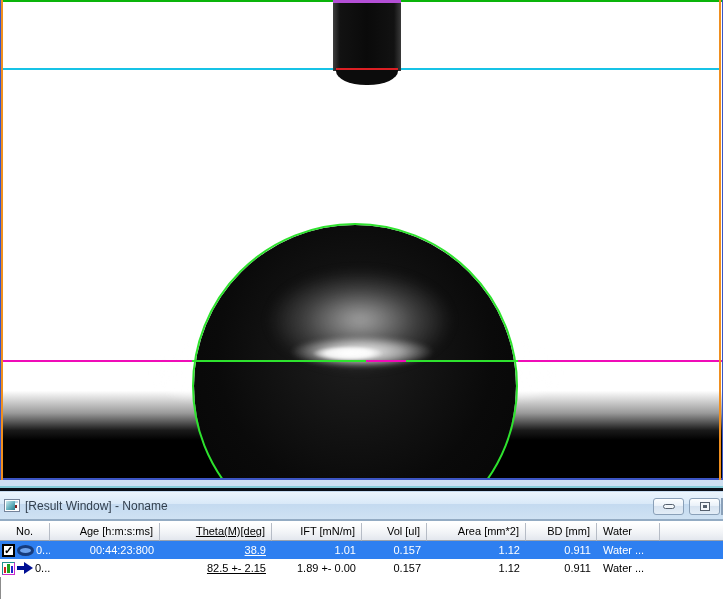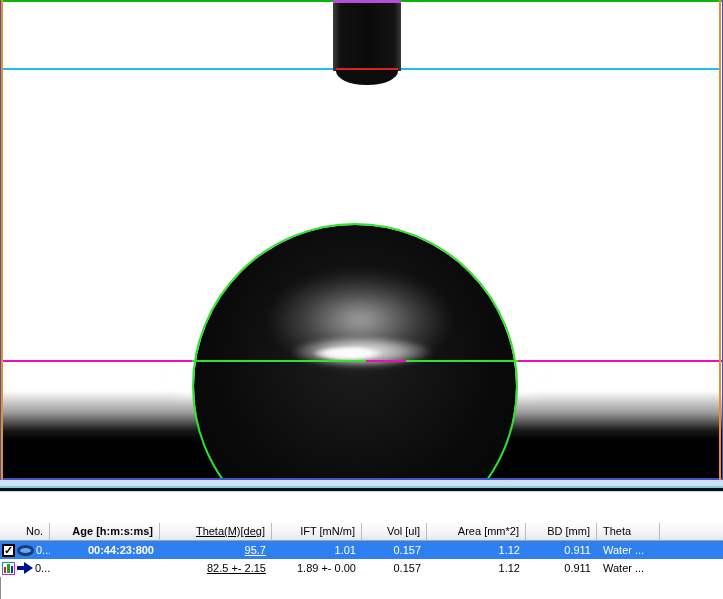--- a/index.html
+++ b/index.html
@@ -72,21 +72,21 @@
   .glyph-restore::after { content:""; position:absolute; left:2px; top:2px; width:4px; height:3px; background:#55606e; }
 
   
   #table { position:absolute; left:0; top:523px; width:723px; height:76px; background:#fff; font-size:11px; color:#000; }
   .hdr-row, .data-row { display:flex; width:723px; }
   .hdr-row { height:18px; }
   .hdr-cell { height:18px; line-height:17px; background:linear-gradient(180deg, #ffffff 0%, #f2f4f7 55%, #e3e7ee 100%);
     border-right:1px solid #b6bcc6; border-bottom:1px solid #9aa2ae; overflow:hidden; white-space:nowrap; }
   .data-row { height:18px; line-height:18px; background:#fff; }
   .data-row.selected { background:var(--selection-blue); color:#fff; }
-  .c0{width:50px;} .c1{width:110px;font-weight:bold;} .c2{width:112px;text-decoration:underline;} .c3{width:90px;} .c4{width:65px;}
+  .c0{width:50px;} .c1{width:110px;} .c2{width:112px;text-decoration:underline;} .c3{width:90px;} .c4{width:65px;}
   .c5{width:99px;} .c6{width:71px;} .c7{width:63px;} .c8{width:63px; border-right:none;}
   .num { text-align:right; padding-right:6px; }
   .txt { text-align:left; padding-left:6px; }
   .no-cell { display:flex; align-items:center; padding-left:2px; gap:2px; overflow:hidden; }
   #filler { position:absolute; left:0; top:577px; width:723px; height:22px; background:#fff; border-left:1px solid #8c8c8c; }
 
   
   .checkbox { width:13px; height:13px; background:#fff; border:2px solid #000; display:flex; align-items:center; justify-content:center;
     font-size:11px; font-weight:bold; color:#000; line-height:10px; flex:0 0 auto; }
   .eye { width:17px; height:11px; border:3px solid #173c7d; border-radius:50%; background:#6fa3ec; flex:0 0 auto; }
@@ -125,42 +125,57 @@
     <div class="abs" id="frame-bottom-blue"></div>
     <div class="abs" id="frame-left-orange"></div>
     <div class="abs" id="frame-right-orange"></div>
   </div>
 
   <div id="gap1"></div>
   <div id="gap-cyan"></div>
   <div id="gap-dark"></div>
   <div id="gap2"></div>
 
+  <div id="titlebar">
+    <div id="title-icon">
+      <div class="ti-strip"></div>
+      <div class="ti-fill"></div>
+      <div class="ti-dot"></div>
+    </div>
+    <div id="title-text">[Result Window] - Noname</div>
+    <div class="win-btn" id="btn-min">
+        <div class="glyph-min"></div>
+      </div>
+    <div class="win-btn" id="btn-restore">
+        <div class="glyph-restore"></div>
+      </div>
+    <div class="win-btn" id="btn-close-sliver"></div>
+  </div>
 
   <div id="table">
     <div class="hdr-row">
-      <div class="hdr-cell c0 txt" style="padding-left:26px;">No.</div>
+      <div class="hdr-cell c0 txt" style="padding-left:16px;">No.</div>
       <div class="hdr-cell c1 num">Age [h:m:s:ms]</div>
       <div class="hdr-cell c2 num">Theta(M)[deg]</div>
       <div class="hdr-cell c3 num">IFT [mN/m]</div>
       <div class="hdr-cell c4 num">Vol [ul]</div>
       <div class="hdr-cell c5 num">Area [mm*2]</div>
       <div class="hdr-cell c6 num">BD [mm]</div>
-      <div class="hdr-cell c7 txt">Theta</div>
+      <div class="hdr-cell c7 txt">Water</div>
       <div class="hdr-cell c8"></div>
     </div>
 
     <div class="data-row selected">
       <div class="c0 no-cell">
         <div class="checkbox">✓</div>
         <div class="eye"></div>
         <span>0...</span>
       </div>
       <div class="c1 num">00:44:23:800</div>
-      <div class="c2 num">95.7</div>
+      <div class="c2 num">38.9</div>
       <div class="c3 num">1.01</div>
       <div class="c4 num">0.157</div>
       <div class="c5 num">1.12</div>
       <div class="c6 num">0.911</div>
       <div class="c7 txt">Water ...</div>
       <div class="c8"></div>
     </div>
 
     <div class="data-row">
       <div class="c0 no-cell">

